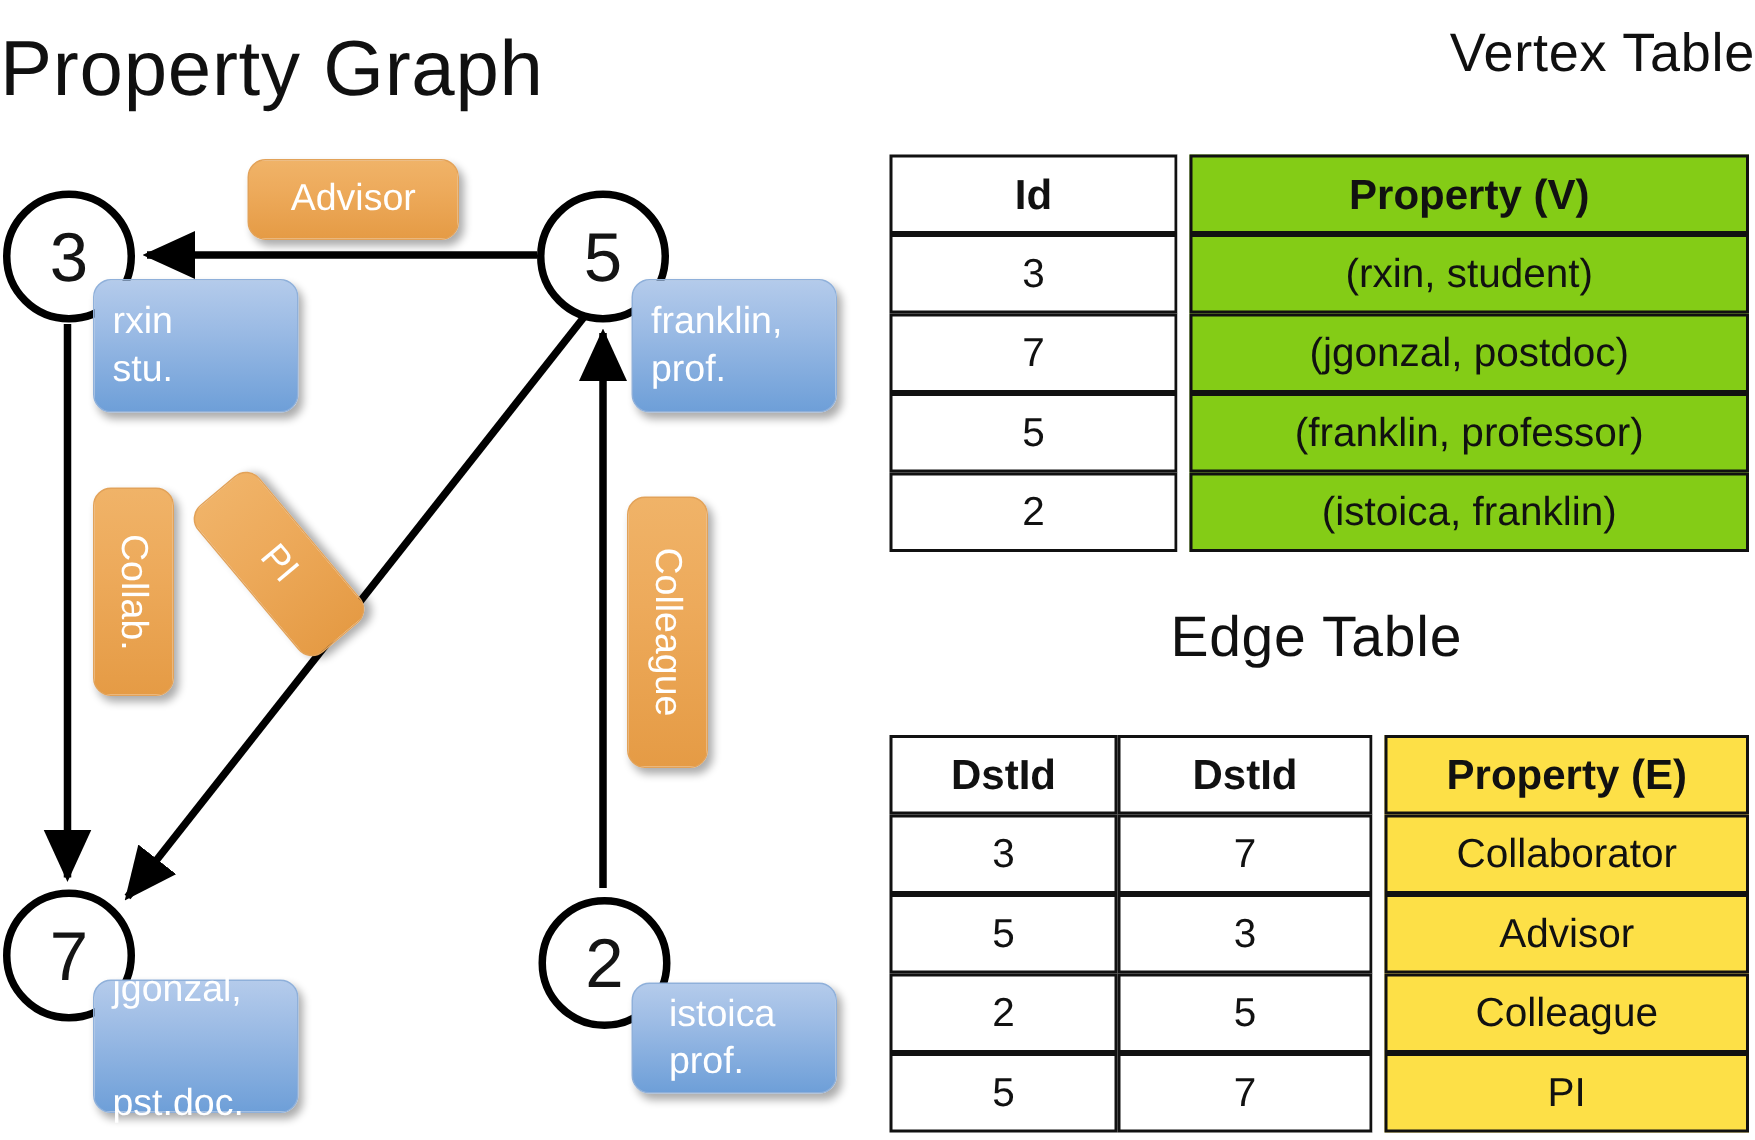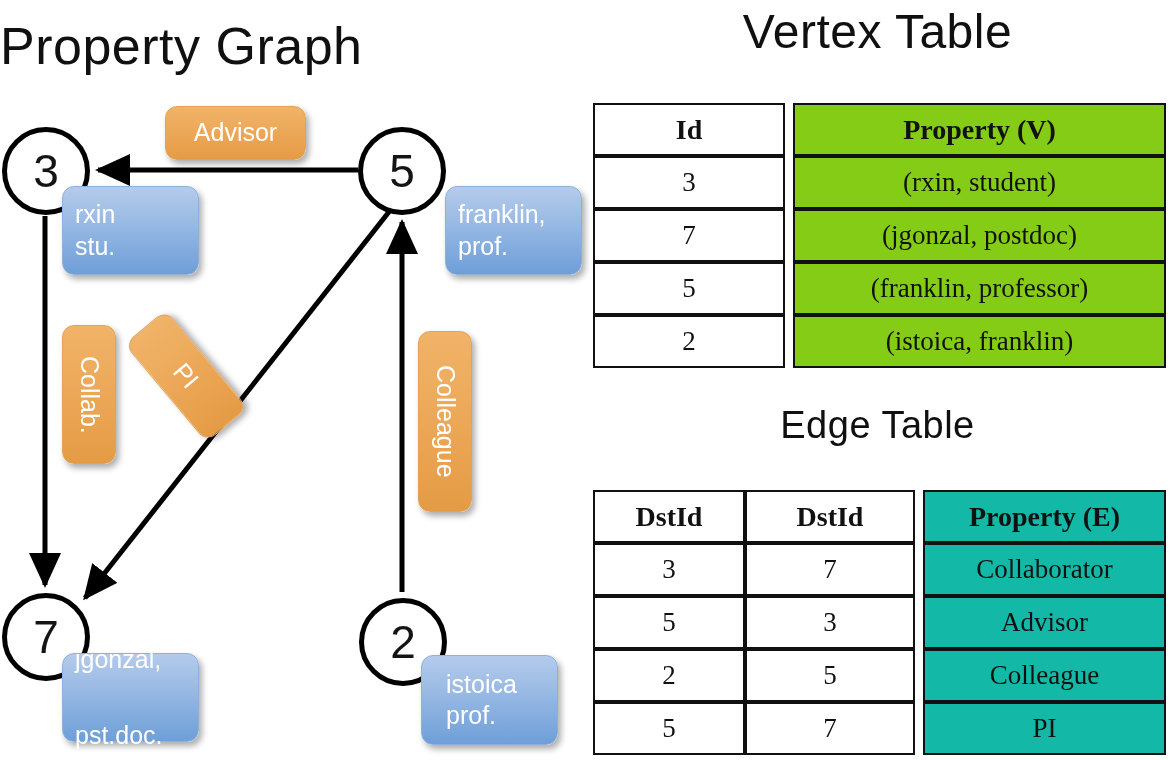--- a/index.html
+++ b/index.html
@@ -15,21 +15,21 @@
   
   .title{
     position:absolute;
     font-family:"Liberation Sans", sans-serif;
     font-weight:300;
     color:#101010;
     white-space:nowrap;
     letter-spacing:0.5px;
   }
   #title-property-graph{left:0;top:16px;width:585px;text-align:left;font-size:52px;}
-  #title-vertex-table{left:585px;top:4px;width:585px;text-align:center;font-size:48px;}
+  #title-vertex-table{left:585px;top:14px;width:585px;text-align:right;font-size:36px;}
   #title-edge-table{left:585px;top:404px;width:585px;text-align:center;font-size:38px;}
 
   
   #graph-svg{position:absolute;left:0;top:0;width:585px;height:760px;}
 
   .node-circle{
     position:absolute;
     border:5px solid #000;
     border-radius:50%;
     background:#fff;
@@ -74,30 +74,30 @@
   
   .tbl{
     position:absolute;
     border-collapse:separate;
     border-spacing:0;
     table-layout:fixed;
   }
   .tbl td{
     border:2px solid #111;
     text-align:center;
-    font-family:Liberation Serif, serif;
+    font-family:Liberation Sans, sans-serif;
     font-weight:300;
     color:#111;
     font-size:27px;
     padding:0;
     box-sizing:border-box;
   }
   .tbl td.hdr{font-weight:bold;font-size:28px;}
   .v-accent{background:#84cc16;}
-  .e-accent{background:#14b8a6;}
+  .e-accent{background:#fde047;}
 
   #vertex-table{left:593px;top:103px;width:573px;}
   #vertex-table td{height:53px;}
   #edge-table{left:593px;top:490px;width:573px;}
   #edge-table td{height:53px;}
 
   .gapcol{border:none !important;background:#fff !important;width:7px;}
 </style>
 </head>
 <body>
@@ -130,37 +130,37 @@
     <span>3</span>
   </div>
   <div class="prop-box blue-box" style="left:62px;top:186px;width:137px;height:89px;">
     <span>rxin</span>
     <span>stu.</span>
   </div>
 
   <div class="node-circle" style="left:358px;top:127px;width:88px;height:88px;">
     <span>5</span>
   </div>
-  <div class="prop-box blue-box" style="left:421px;top:186px;width:137px;height:89px;margin-left:24px;">
+  <div class="prop-box blue-box" style="left:421px;top:186px;width:137px;height:89px;">
     <span>franklin,</span>
     <span>prof.</span>
   </div>
 
   <div class="node-circle" style="left:2px;top:593px;width:88px;height:88px;">
     <span>7</span>
   </div>
   <div class="prop-box blue-box" style="left:62px;top:653px;width:137px;height:89px;gap:44px;">
     <span>jgonzal,</span>
     <span>pst.doc.</span>
   </div>
 
   <div class="node-circle" style="left:359px;top:598px;width:88px;height:88px;">
     <span>2</span>
   </div>
-  <div class="prop-box blue-box" style="left:421px;top:655px;width:137px;height:90px;padding-left:24px;">
+  <div class="prop-box blue-box" style="left:421px;top:655px;width:137px;height:74px;padding-left:24px;">
     <span>istoica</span>
     <span>prof.</span>
   </div>
 
   <div class="prop-box orange-box" style="left:165px;top:106px;width:141px;height:54px;align-items:center;">
     <span>Advisor</span>
   </div>
 
   <div class="prop-box orange-box orange-vert" style="left:62px;top:325px;width:54px;height:139px;">
     <span>Collab.</span>

